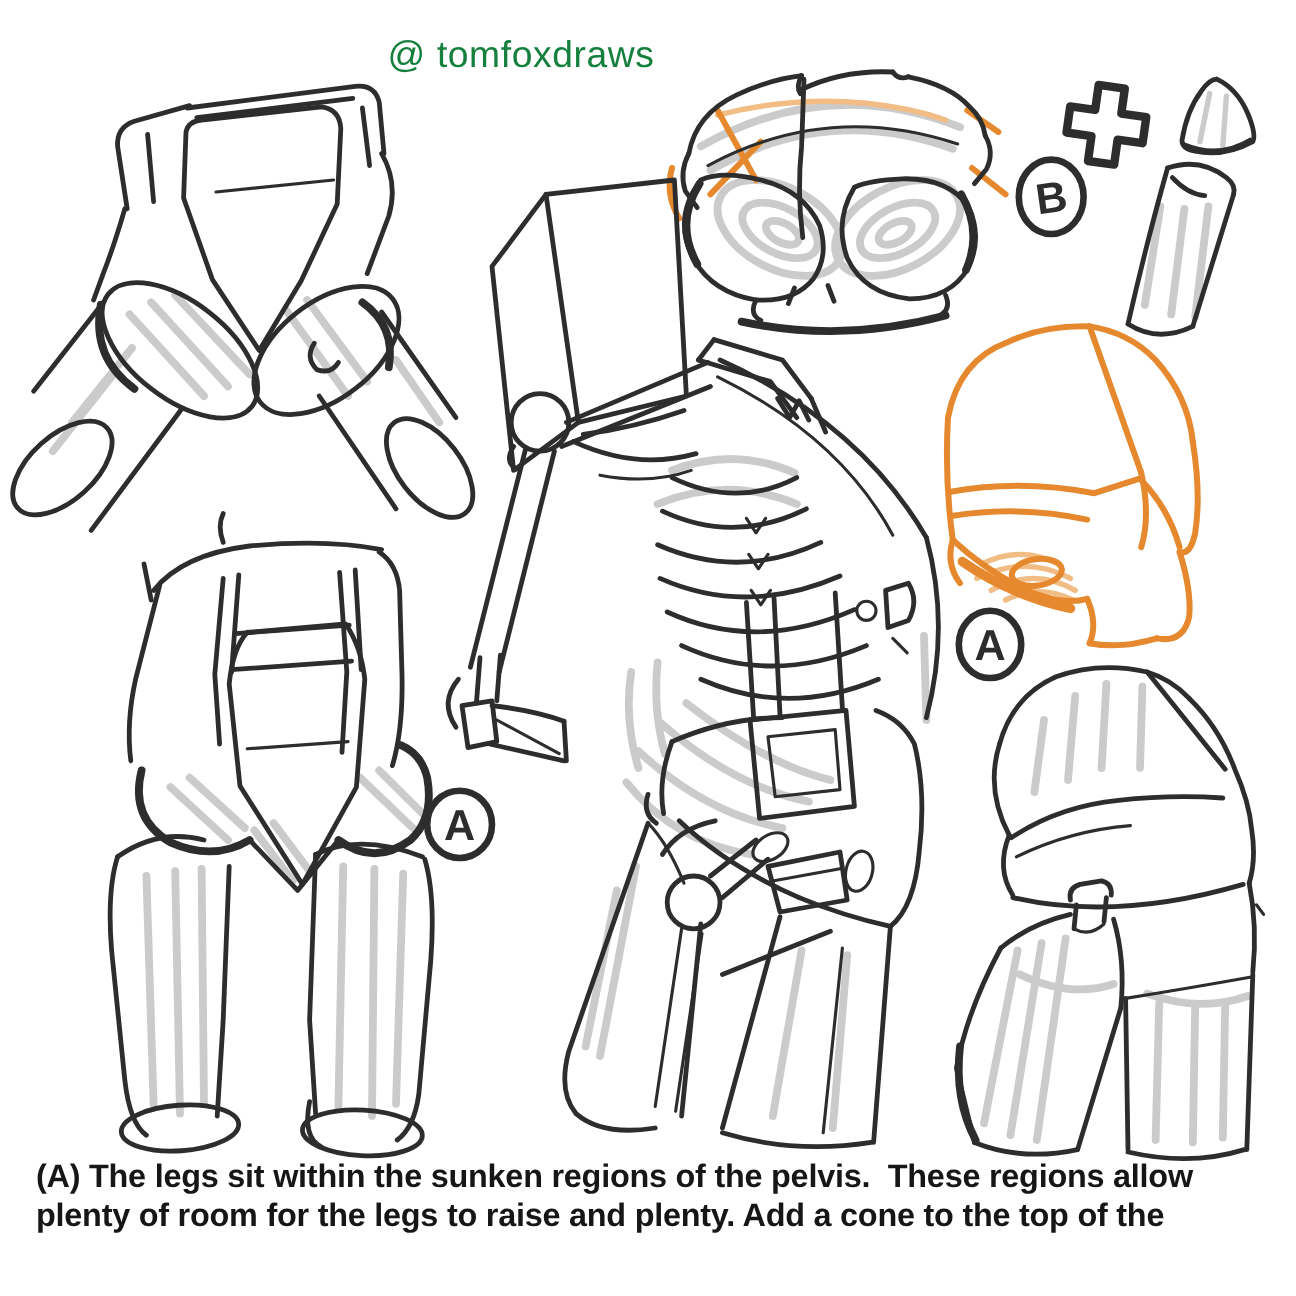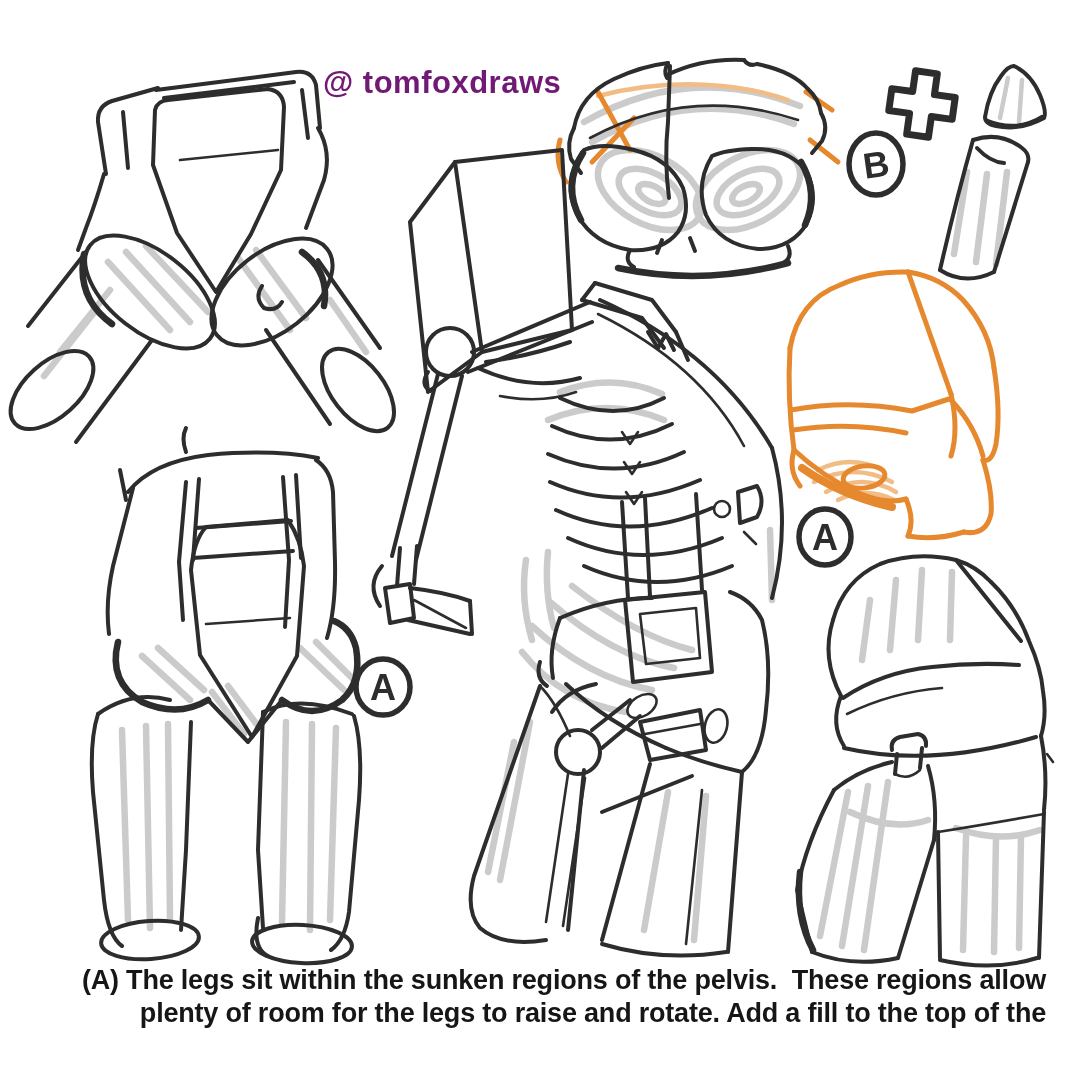--- a/index.html
+++ b/index.html
@@ -5,29 +5,29 @@
   :root{
     --ink:#2d2d2d; --text:#161616; --gray:#cbcbcb;
     --orange:#e6892e; --orange-light:#f2bd85; --paper:#ffffff;
   }
   html,body{margin:0;padding:0;background:#ffffff;}
   .artboard{
     position:relative;width:1080px;height:1080px;background:var(--paper);
     overflow:hidden;font-family:"Liberation Sans",sans-serif;
   }
   .handle{
-    position:absolute;left:323px;top:28px;font-size:31px;font-weight:bold;
-    letter-spacing:.5px;color:#701a75;white-space:pre;margin-top:37px;
+    position:absolute;left:323px;top:28px;font-size:31px;font-weight:normal;
+    letter-spacing:.5px;color:#15803d;white-space:pre;
   }
   .sketch{position:absolute;left:0;top:0;}
   .caption{
     position:absolute;left:30px;top:964px;width:1016px;color:var(--text);
     font-size:27px;line-height:33px;font-weight:bold;letter-spacing:-0.2px;
   }
-  .caption div{white-space:pre-wrap;text-align:right;}
+  .caption div{white-space:pre-wrap;}
   
   .ink{fill:none;stroke:var(--ink);stroke-width:4;stroke-linecap:round;stroke-linejoin:round}
   .ink-thin{fill:none;stroke:var(--ink);stroke-width:2.6;stroke-linecap:round;stroke-linejoin:round}
   .ink-thick{fill:none;stroke:var(--ink);stroke-width:6.5;stroke-linecap:round;stroke-linejoin:round}
   .gray{fill:none;stroke:var(--gray);stroke-width:6.5;stroke-linecap:round}
   .gray-thin{fill:none;stroke:var(--gray);stroke-width:4.5;stroke-linecap:round}
   .orange{fill:none;stroke:var(--orange);stroke-width:5;stroke-linecap:round;stroke-linejoin:round}
   .orange-thick{fill:none;stroke:var(--orange);stroke-width:8;stroke-linecap:round}
   .olight{fill:none;stroke:var(--orange-light);stroke-width:4.5;stroke-linecap:round}
   .label-circle{fill:none;stroke:var(--ink);stroke-width:5.5}
@@ -314,16 +314,16 @@
       <path class="ink" d="M973,140 Q1000,131 1022,148 Q1030,154 1028,162"></path>
       <path class="ink" d="M973,140 Q956,200 940,270"></path>
       <path class="ink" d="M1028,162 Q1010,220 994,272"></path>
       <path class="ink" d="M940,270 Q965,286 994,272"></path>
       <path class="ink" d="M977,148 Q990,162 1004,163"></path>
     </g>
   </svg>
 
   <div class="caption">
     <div>(A) The legs sit within the sunken regions of the pelvis.  These regions allow</div>
-    <div>plenty of room for the legs to raise and rotate. Add a fill to the top of the</div>
+    <div>plenty of room for the legs to raise and plenty. Add a cone to the top of the</div>
   </div>
 
 </div>
 
 </body></html>

